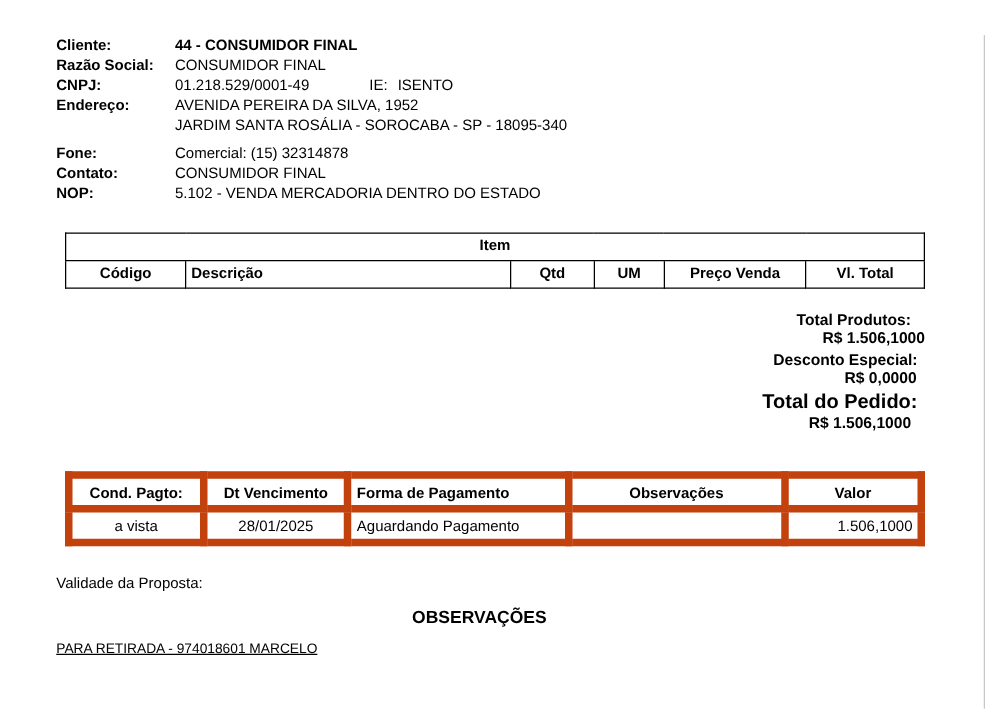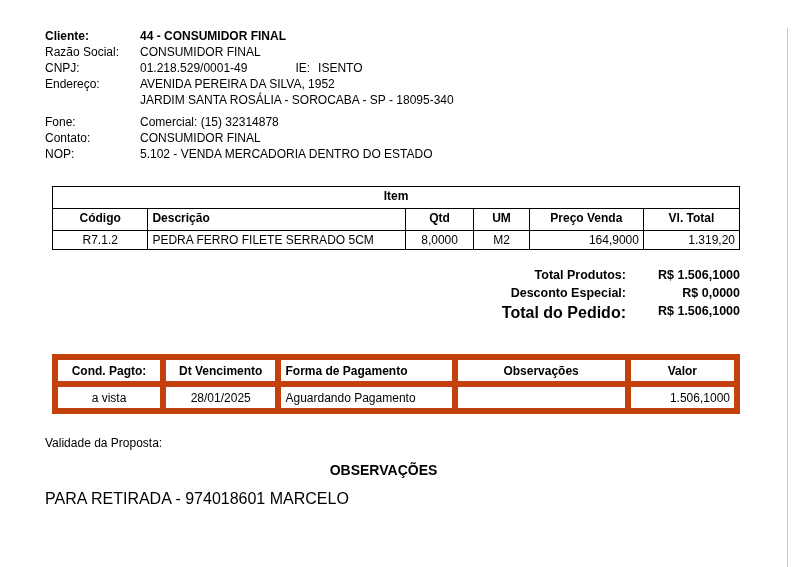--- a/index.html
+++ b/index.html
@@ -39,21 +39,21 @@
     line-height: 16px;
     height: 16px;
   }
   .cust-label {
     width: 95px;
     flex: 0 0 95px;
     font-weight: bold;
     font-size: 12px;
   }
   .cust-label.light {
-    font-weight: normal;
+    font-weight: bold;
   }
   .cust-value {
     font-size: 12px;
   }
   .cust-value.bold {
     font-weight: bold;
   }
   .cust-ie {
     margin-left: 48px;
   }
@@ -98,22 +98,23 @@
   
   .totals {
     margin-top: 18px;
     margin-right: 57px;
     display: flex;
     flex-direction: column;
     align-items: flex-end;
   }
   .tot-row {
     display: flex;
-    align-items: flex-start;
+    align-items: center;
     margin-bottom: 4px;
+    flex-direction: column;
   }
   .tot-label {
     font-weight: bold;
     font-size: 12.5px;
     text-align: right;
     padding-right: 6px;
   }
   .tot-value {
     font-weight: bold;
     font-size: 12.5px;
@@ -162,21 +163,22 @@
   .obs-title {
     margin-top: 12px;
     text-align: center;
     font-weight: bold;
     font-size: 14px;
     padding-right: 30px;
   }
   .obs-text {
     margin-top: 12px;
     margin-left: 45px;
-    font-size: 16px;
+    font-size: 11px;
+    text-decoration: underline;
   }
 
   
   .right-rail {
     position: absolute;
     top: 0;
     right: 0;
     width: 9px;
     height: 567px;
     background: #ffffff;
@@ -236,28 +238,20 @@
         <tr>
           <th class="col-codigo">Código</th>
           <th class="col-desc" style="text-align:left;">Descrição</th>
           <th class="col-qtd">Qtd</th>
           <th class="col-um">UM</th>
           <th class="col-preco" style="text-align:center;">Preço Venda</th>
           <th class="col-total" style="text-align:center;">Vl. Total</th>
         </tr>
       </thead>
       <tbody>
-        <tr>
-          <td class="c">R7.1.2</td>
-          <td>PEDRA FERRO FILETE SERRADO 5CM</td>
-          <td class="c">8,0000</td>
-          <td class="c">M2</td>
-          <td class="r">164,9000</td>
-          <td class="r">1.319,20</td>
-        </tr>
       </tbody>
     </table>
   </div>
 
   <div class="totals">
     <div class="tot-row">
       <div class="tot-label">Total Produtos:</div>
       <div class="tot-value">R$ 1.506,1000</div>
     </div>
     <div class="tot-row">

